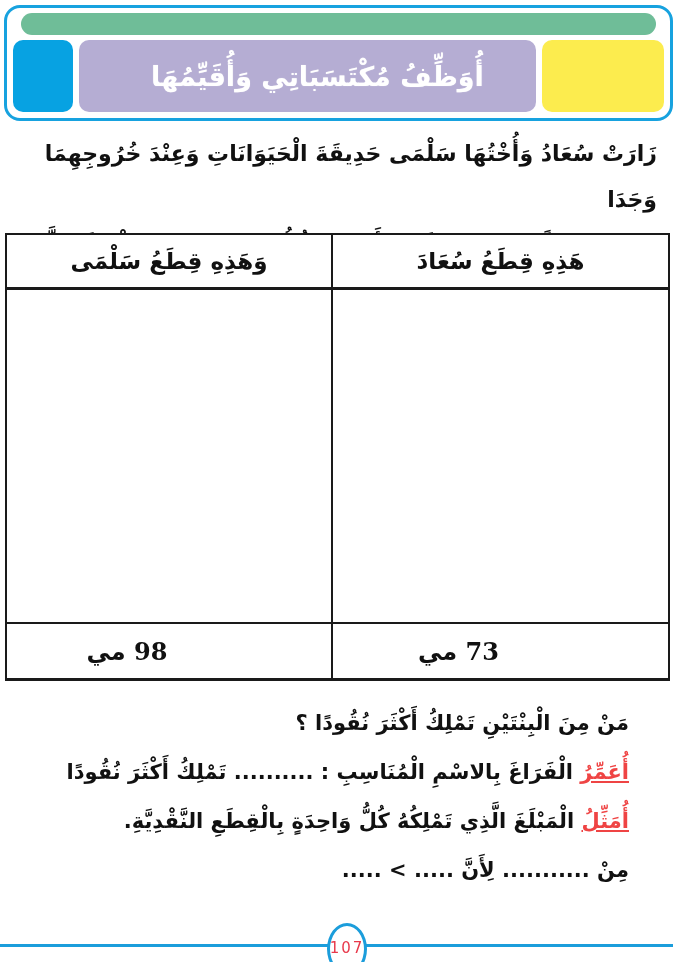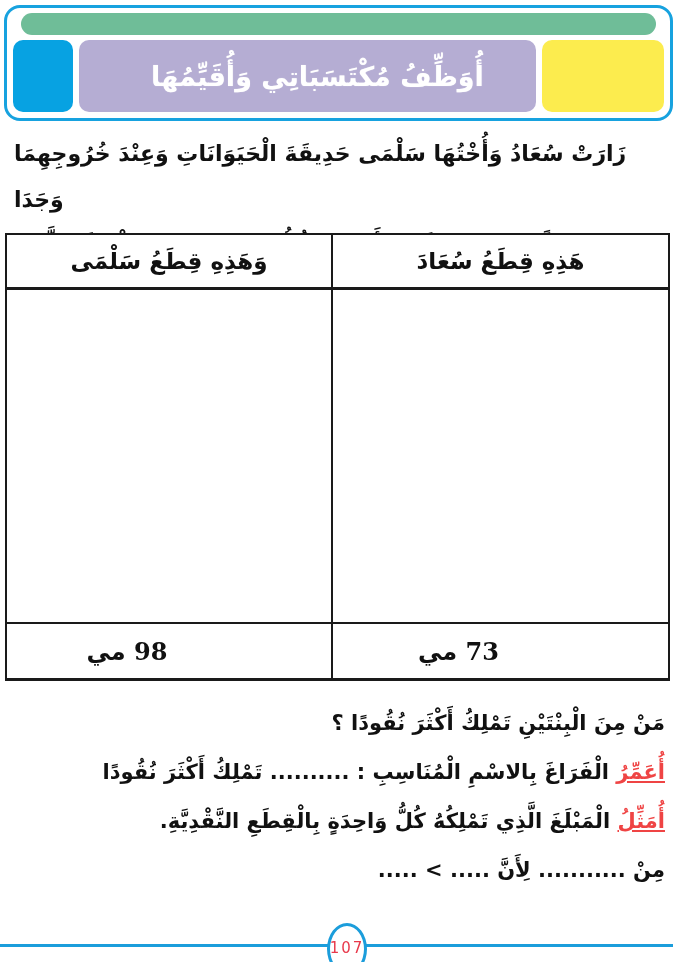--- a/index.html
+++ b/index.html
@@ -34,21 +34,21 @@
   .title-box .t {
     color:#ffffff; font-weight:bold; font-size:27px;
     direction:rtl; text-shadow:0 0 1px rgba(255,255,255,.6);
   }
   .yellow-box { width:122px; background:#FCEC4E; border-radius:10px; }
 
   
   .intro {
     position:absolute; top:131px; left:0; right:0;
     padding:0 16px 0 14px;
-    direction:rtl; text-align:left;
+    direction:rtl; text-align:right;
     font-weight:bold; font-size:22px; line-height:46px;
   }
 
   
   .coins {
     position:absolute; left:5px; top:233px;
     width:663px; border-collapse:collapse; table-layout:fixed;
     direction:rtl;
   }
   .coins td { border:2px solid #1a1a1a; text-align:center; background:#fff; }
@@ -61,21 +61,21 @@
     height:52px; font-size:24px; font-weight:bold;
     border-bottom:3px solid #1a1a1a;
     font-family:"DejaVu Serif","DejaVu Sans",serif;
   }
   .coins tr.tval td .v { display:inline-block; transform:translateX(-42px); direction:rtl; }
 
   
   .questions {
     position:absolute; top:699px; left:0; right:0;
     direction:rtl; text-align:right;
-    padding:0 8px 0 20px;
+    padding:0 44px 0 20px;
     font-weight:bold; font-size:21px;
   }
   .q-line { line-height:49px; white-space:nowrap; }
   .blue-word { color:#ef4444;text-decoration:underline; }
 
   
   .footer-line {
     position:absolute; left:0; right:0; top:944px; height:3px;
     background:#1B9DDB;
   }

